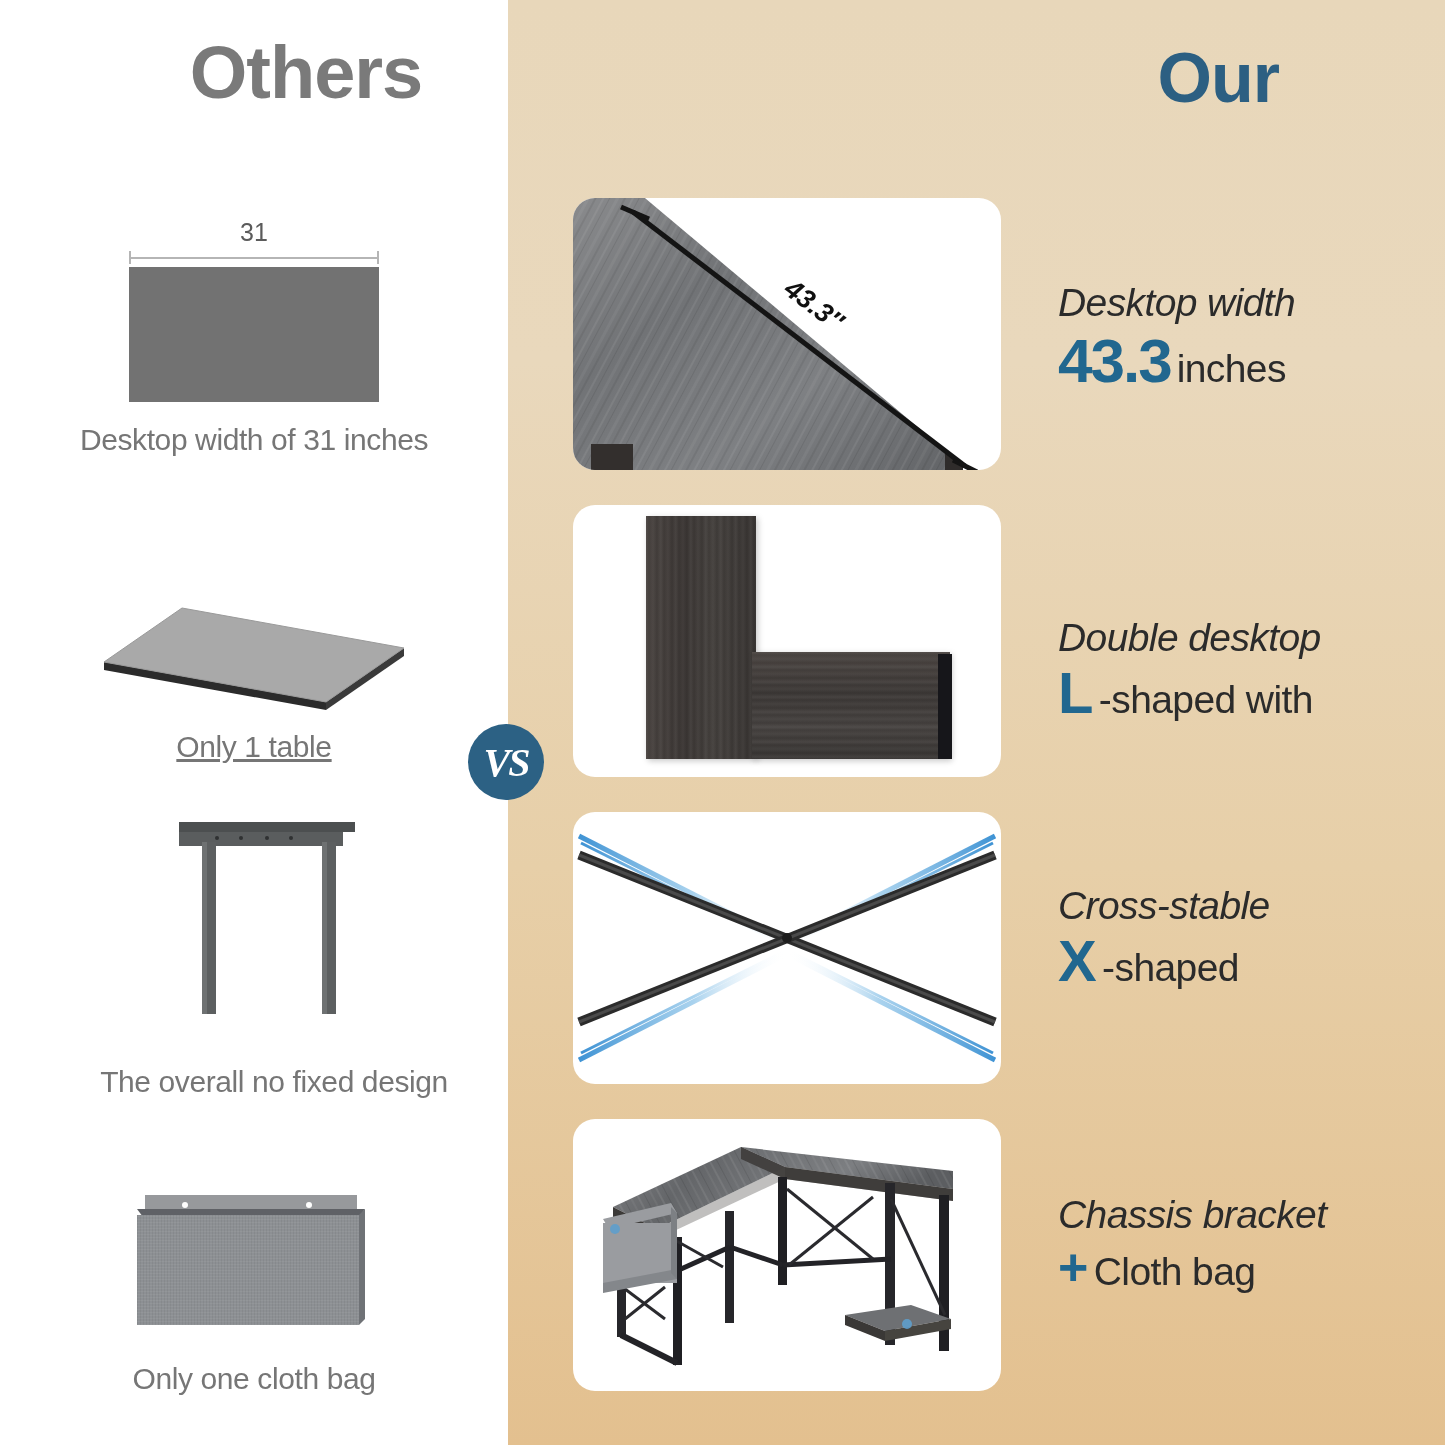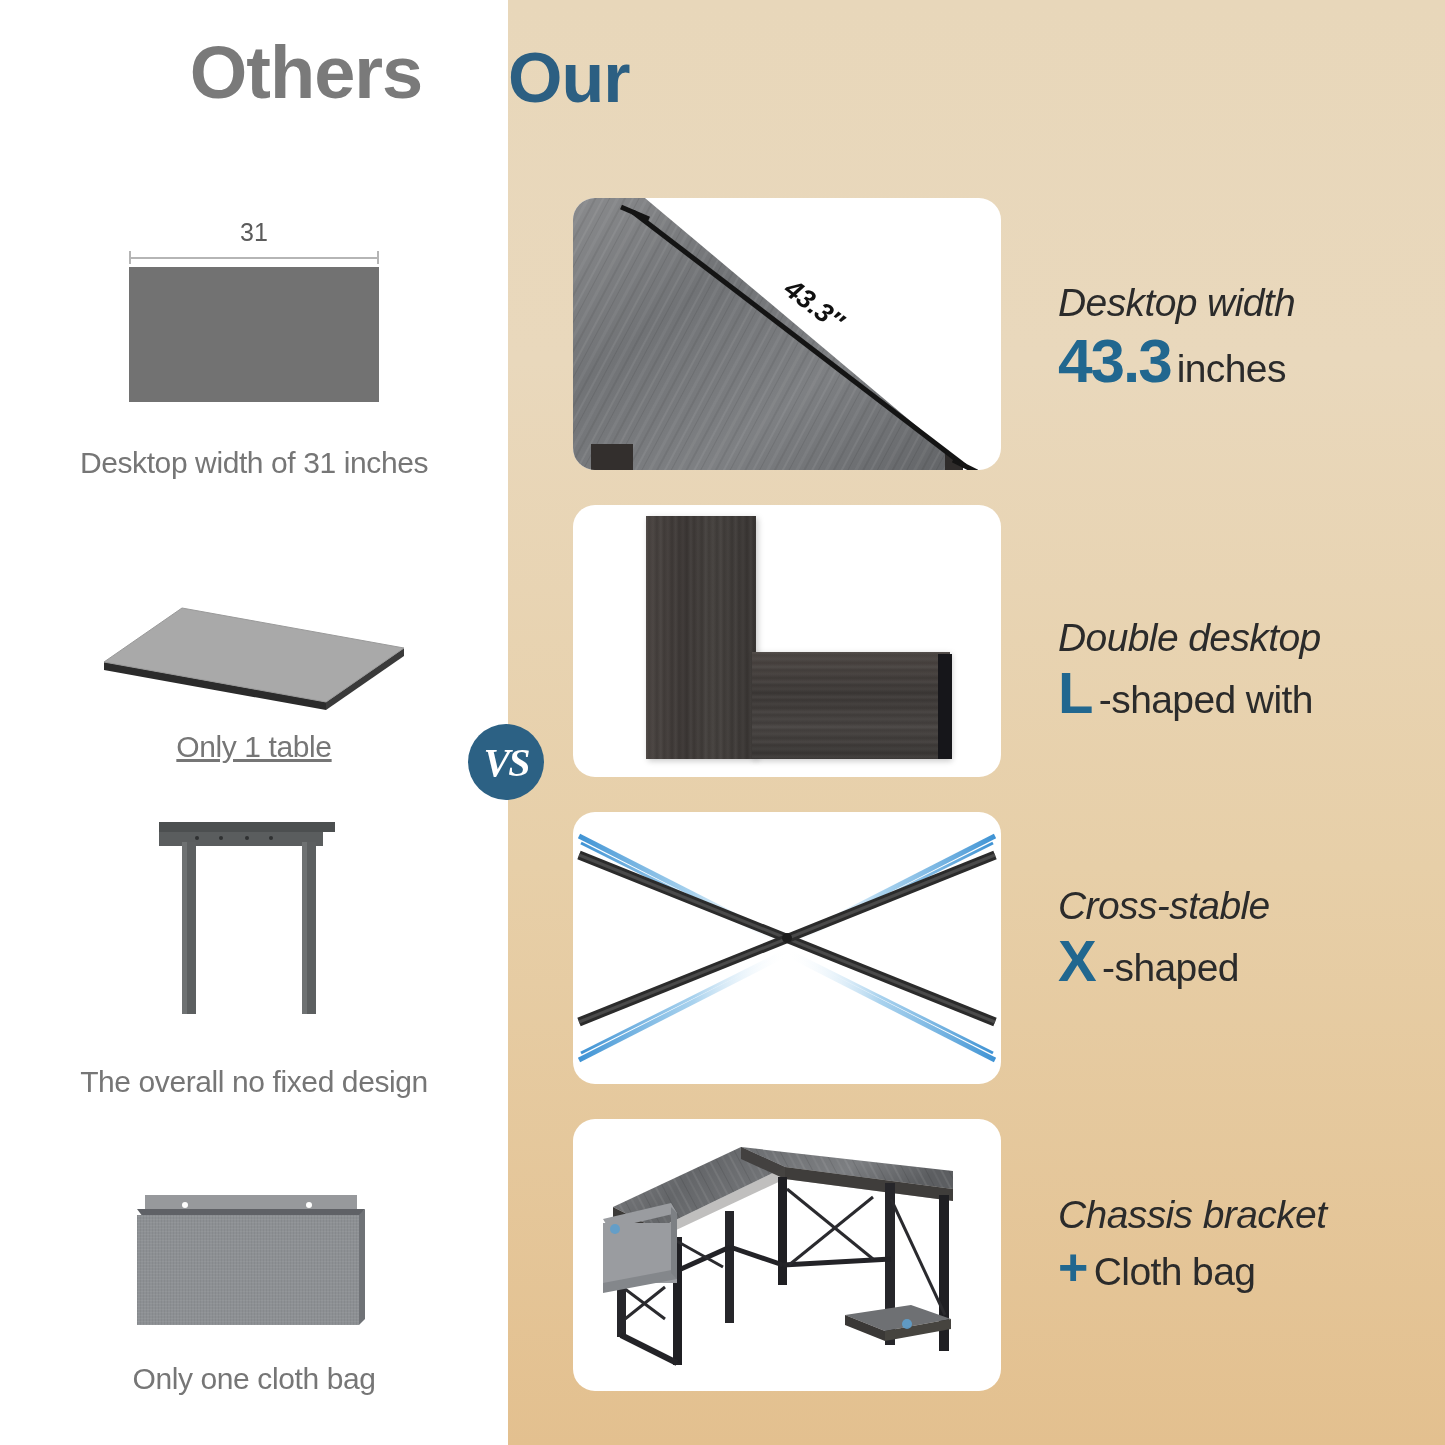--- a/index.html
+++ b/index.html
@@ -38,21 +38,21 @@
 
   
   .bag-fig{position:relative;width:235px;height:135px;margin:0 auto;}
 
   
   #right-panel{
     position:absolute;left:508px;top:0;width:937px;height:1445px;
     background:linear-gradient(to bottom,#e8d7ba 0%,#e9d8bc 25%,#e7cfa8 60%,#e3c08f 100%);
   }
   #our-title{
-    position:absolute;left:0;top:38px;width:760px;text-align:left;
+    position:absolute;left:11px;top:38px;width:760px;text-align:right;
     font-size:70px;font-weight:bold;color:#2c5f82;letter-spacing:-1px;
   }
 
   .card{
     position:absolute;background:#ffffff;border-radius:22px;overflow:hidden;
   }
   .feat-text{
     position:absolute;color:#2b2b2b;
   }
   .feat-line1{font-size:39px;letter-spacing:-0.6px;white-space:nowrap;line-height:1.05;font-style:italic;}
@@ -100,36 +100,36 @@
 
     <div class="left-item" style="top:218px;">
       <div class="dim-wrap">
         <div class="dim-value">31</div>
         <div class="dim-line">
           <span class="tick l"></span>
           <span class="tick r"></span>
         </div>
       </div>
       <div class="gray-slab"></div>
-      <div class="left-caption" style="margin-top:44px;">Desktop width of 31 inches</div>
+      <div class="left-caption" style="margin-top:21px;">Desktop width of 31 inches</div>
     </div>
 
     <div class="left-item" style="top:600px;">
       <div class="iso-panel">
         <svg width="320" height="110" viewBox="0 0 320 110">
           <polygon points="88,8 310,48 232,102 10,62" fill="#a9a9a9"></polygon>
           <polygon points="10,62 232,102 232,110 10,70" fill="#2b2b2b"></polygon>
           <polygon points="232,102 310,48 310,56 232,110" fill="#3a3a3a"></polygon>
           <polygon points="88,8 310,48 232,102 10,62" fill="none" stroke="#9a9a9a" stroke-width="1"></polygon>
         </svg>
       </div>
       <div class="left-caption" style="margin-top:20px;text-decoration:underline;">Only 1 table</div>
     </div>
 
-    <div class="left-item" style="top:820px;">
+    <div class="left-item" style="top:820px;margin-left:20px;">
       <div class="frame-fig">
         <svg width="190" height="215" viewBox="0 0 190 215">
           <rect x="0" y="2" width="176" height="10" fill="#4c4f50"></rect>
           <rect x="0" y="12" width="164" height="14" fill="#5a5d5e"></rect>
           <circle cx="38" cy="18" r="2" fill="#2f3132"></circle>
           <circle cx="62" cy="18" r="2" fill="#2f3132"></circle>
           <circle cx="88" cy="18" r="2" fill="#2f3132"></circle>
           <circle cx="112" cy="18" r="2" fill="#2f3132"></circle>
           <rect x="23" y="22" width="14" height="172" fill="#5c5f60"></rect>
           <rect x="23" y="22" width="5" height="172" fill="#6e7172"></rect>

